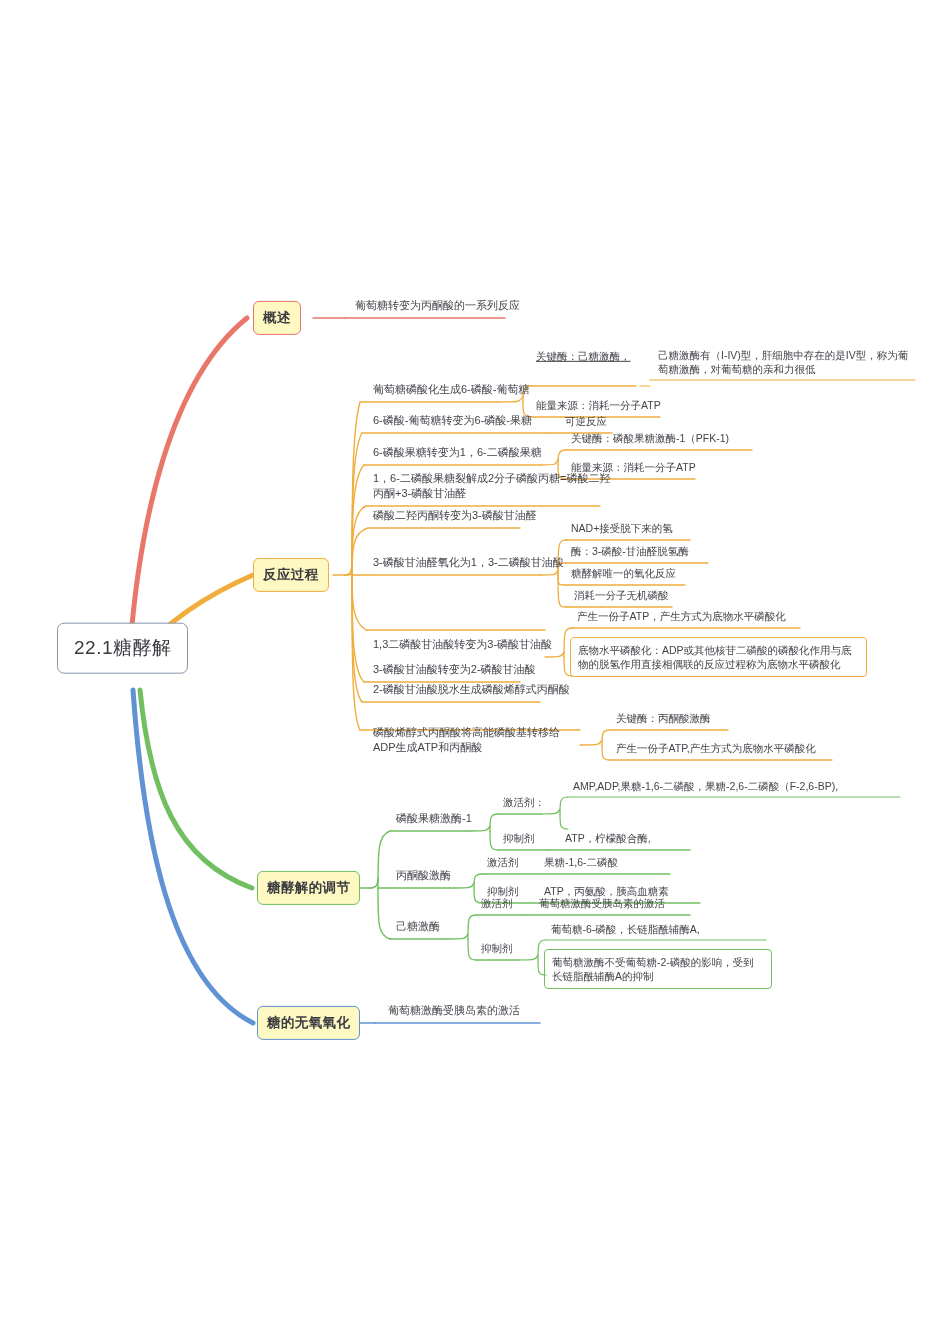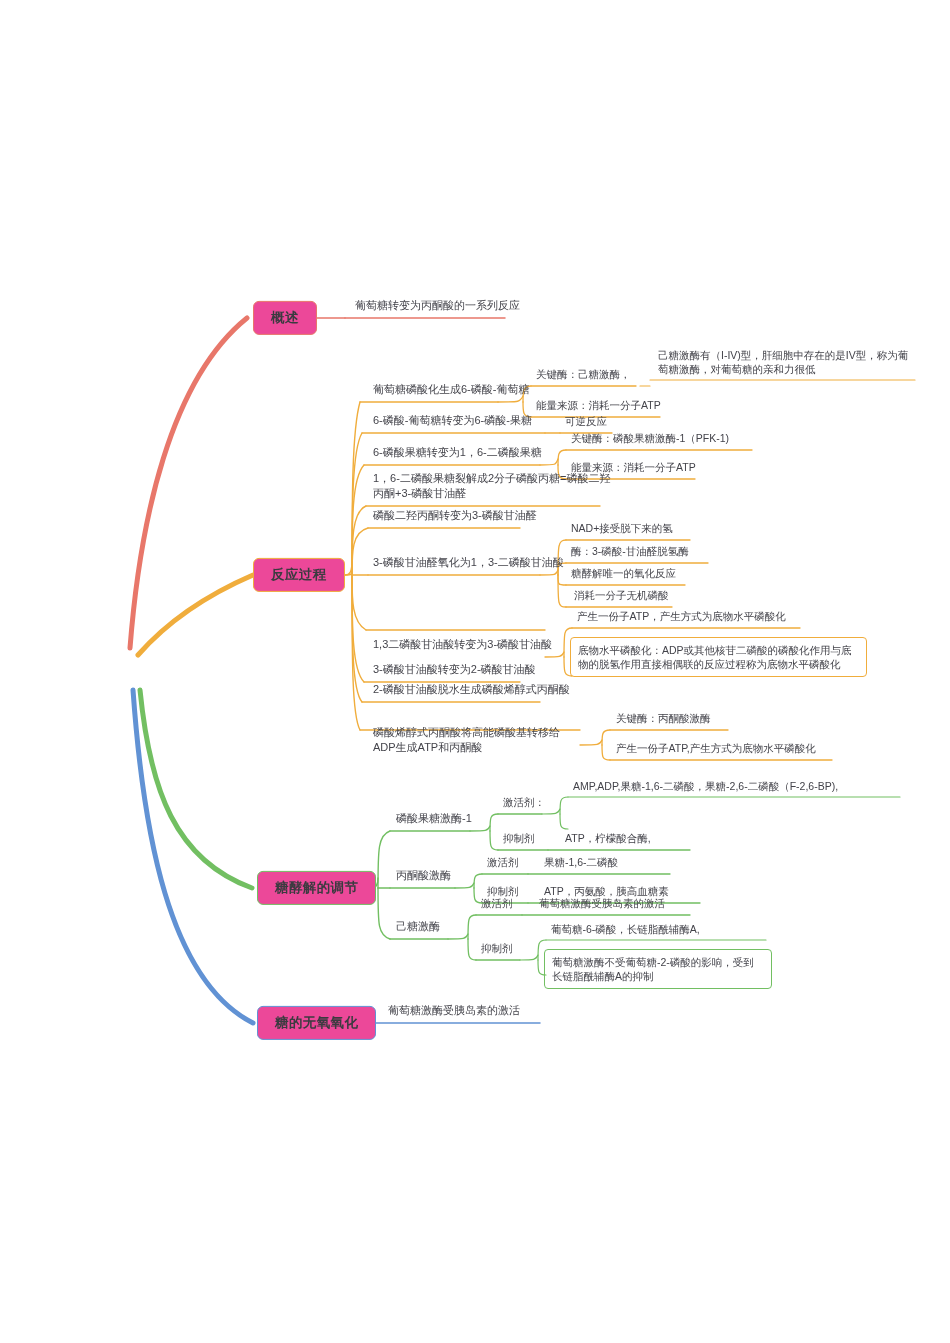--- a/index.html
+++ b/index.html
@@ -31,24 +31,24 @@
     color: #3a3a40;
     font-size: 19px;
     font-weight: 400;
     padding: 11px 16px 12px 16px;
     letter-spacing: .5px;
   }
   
   .lvl1 {
     border: 1.4px solid #c9ccd4;
     border-radius: 6px;
-    background: #ec4899;
+    background: #fef9c3;
     font-size: 13.5px;
     font-weight: bold;
-    padding: 7px 17px;
+    padding: 7px 9px;
     letter-spacing: .4px;
   }
   .lvl1.red   { border-color: #e8776a; }
   .lvl1.amber { border-color: #f0ad3c; }
   .lvl1.green { border-color: #72bf62; }
   .lvl1.blue  { border-color: #6192d4; }
 
   
   .leaf {
     font-size: 11px;
@@ -195,28 +195,29 @@
       <path d="M538,960 C538,944 538,940 546,940" stroke="#72bf62" stroke-width="1.2"></path>
       <path d="M546,940 L766,940" stroke="#72bf62" stroke-width="1.2"></path>
       <path d="M538,960 C538,972 538,975 546,975" stroke="#72bf62" stroke-width="1.2"></path>
 
       <path d="M133,690 C143,830 168,980 253,1023" stroke="#6192d4" stroke-width="5"></path>
       <path d="M356,1023 L375,1023" stroke="#6192d4" stroke-width="1.5"></path>
       <path d="M375,1023 L540,1023" stroke="#6192d4" stroke-width="1.5"></path>
     </g>
   </svg>
 
+  <div class="node root" style="left:57px; top:648px; transform:translateY(-50%);">22.1糖酵解</div>
 
   <div class="node lvl1 red" style="left:253px; top:318px; transform:translateY(-50%);">概述</div>
   <div class="node leaf l2" style="left:352px; top:318px; transform:translateY(-100%);">葡萄糖转变为丙酮酸的一系列反应</div>
 
   <div class="node lvl1 amber" style="left:253px; top:575px; transform:translateY(-50%);text-align:center;">反应过程</div>
 
   <div class="node leaf l2" style="left:370px; top:402px; transform:translateY(-100%);">葡萄糖磷酸化生成6-磷酸-葡萄糖</div>
-  <div class="node leaf l3" style="left:533px; top:386px; transform:translateY(-100%);">关键酶：己糖激酶，</div>
+  <div class="node leaf l3" style="left:533px; top:368px; transform:translateY(-100%);text-decoration:underline;">关键酶：己糖激酶，</div>
   <div class="node leaf l3" style="left:655px; top:381px; width:262px; transform:translateY(-100%);">己糖激酶有（I-IV)型，肝细胞中存在的是IV型，称为葡萄糖激酶，对葡萄糖的亲和力很低</div>
   <div class="node leaf l3" style="left:533px; top:417px; transform:translateY(-100%);">能量来源：消耗一分子ATP</div>
 
   <div class="node leaf l2" style="left:370px; top:433px; transform:translateY(-100%);">6-磷酸-葡萄糖转变为6-磷酸-果糖</div>
   <div class="node leaf l3" style="left:562px; top:433px; transform:translateY(-100%);">可逆反应</div>
 
   <div class="node leaf l2" style="left:370px; top:465px; transform:translateY(-100%);">6-磷酸果糖转变为1，6-二磷酸果糖</div>
   <div class="node leaf l3" style="left:568px; top:450px; transform:translateY(-100%);">关键酶：磷酸果糖激酶-1（PFK-1)</div>
   <div class="node leaf l3" style="left:568px; top:479px; transform:translateY(-100%);">能量来源：消耗一分子ATP</div>
 

